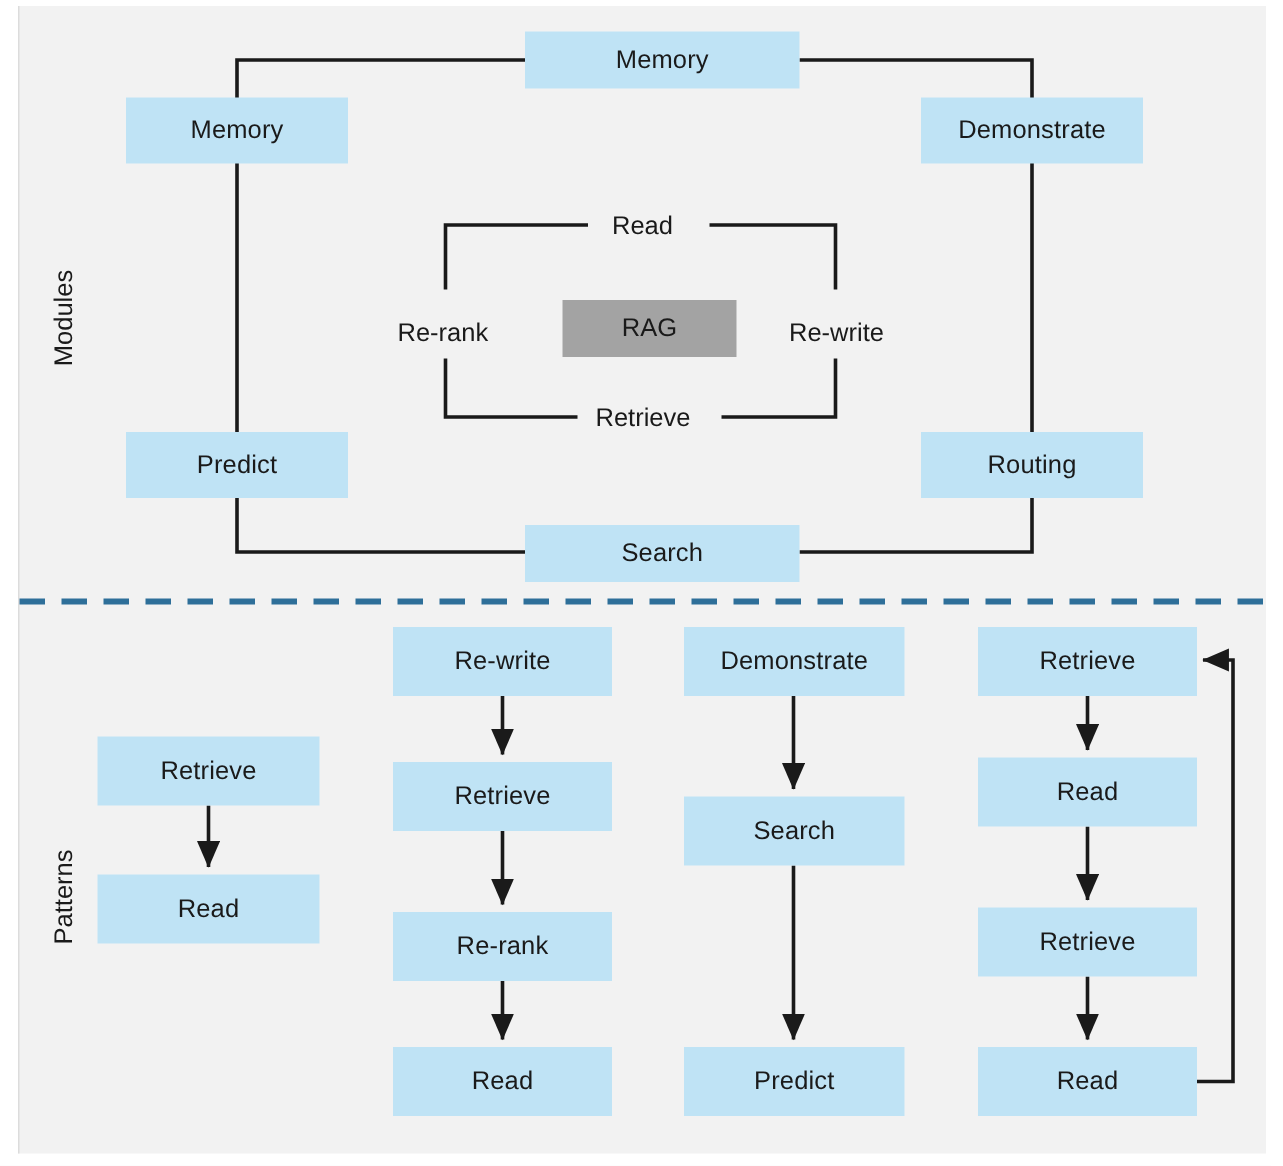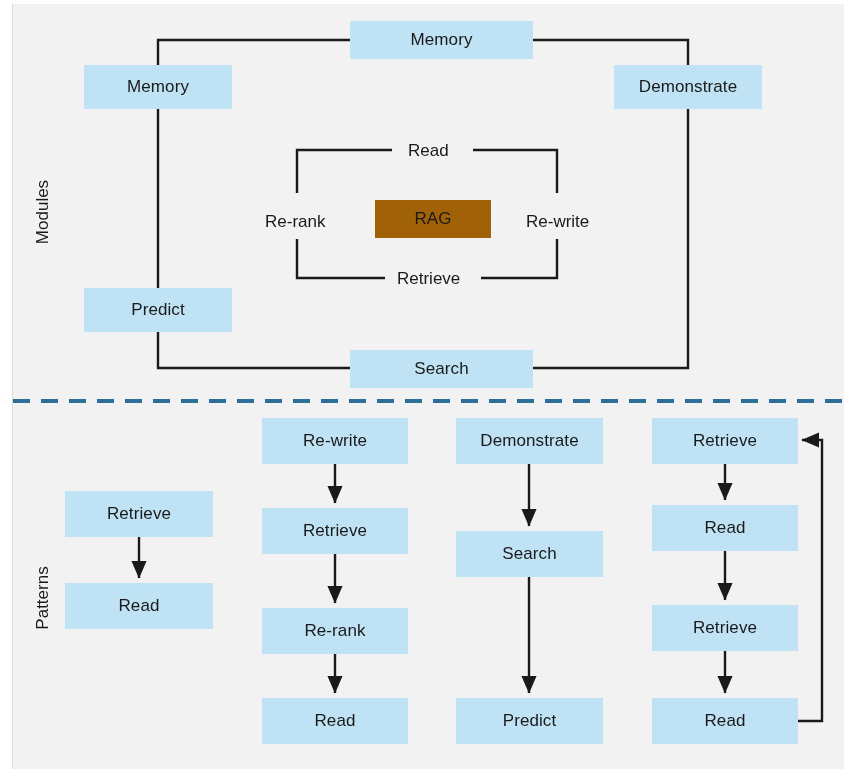--- a/index.html
+++ b/index.html
@@ -39,21 +39,21 @@
     display: flex;
     align-items: center;
     justify-content: center;
     font-size: 17px;
     color: #1a1a1a;
     letter-spacing: .1px;
     box-sizing: border-box;
     z-index: 3;
   }
   .node.rag {
-    background: #a16207;
+    background: #a3a3a3;
   }
   .ring-label {
     position: absolute;
     font-size: 17px;
     color: #1a1a1a;
     z-index: 3;
     background: #f2f2f2;
     padding: 0 8px;
     white-space: nowrap;
   }
@@ -128,20 +128,21 @@
   <div class="side-label" style="left:-2px; top:202px; width:90px;">Modules</div>
 
   <div class="node" style="left:350px; top:21px; width:183px; height:38px;text-align:right;">Memory</div>
 
   <div class="node" style="left:84px; top:65px; width:148px; height:44px;">Memory</div>
 
   <div class="node" style="left:614px; top:65px; width:148px; height:44px;">Demonstrate</div>
 
   <div class="node" style="left:84px; top:288px; width:148px; height:44px;">Predict</div>
 
+  <div class="node" style="left:614px; top:288px; width:148px; height:44px;">Routing</div>
 
   <div class="node" style="left:350px; top:350px; width:183px; height:38px;">Search</div>
 
   <div class="ring-label" style="left:400px; top:141px;">Read</div>
 
   <div class="ring-label" style="left:257px; top:212px;">Re-rank</div>
 
   <div class="ring-label" style="left:518px; top:212px;">Re-write</div>
 
   <div class="ring-label" style="left:389px; top:269px;">Retrieve</div>

